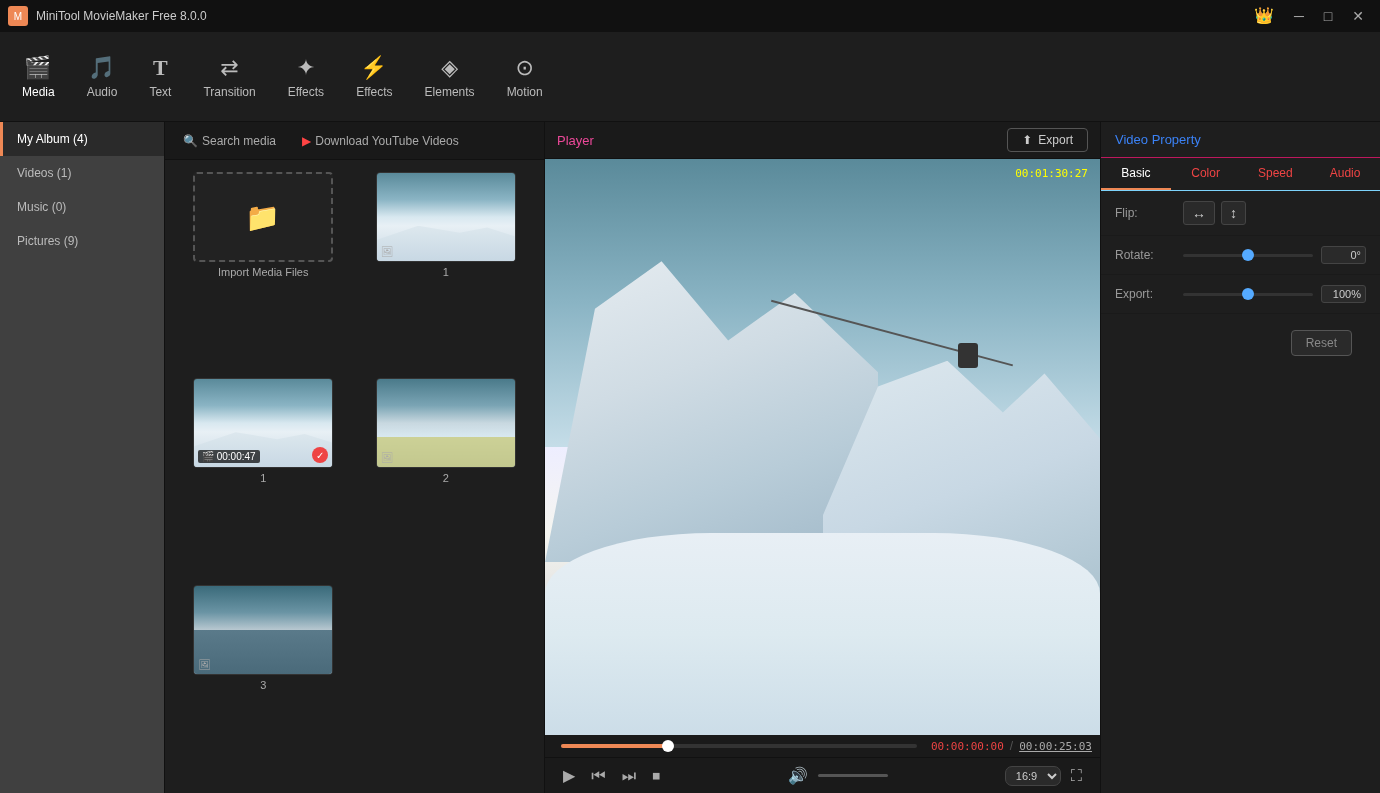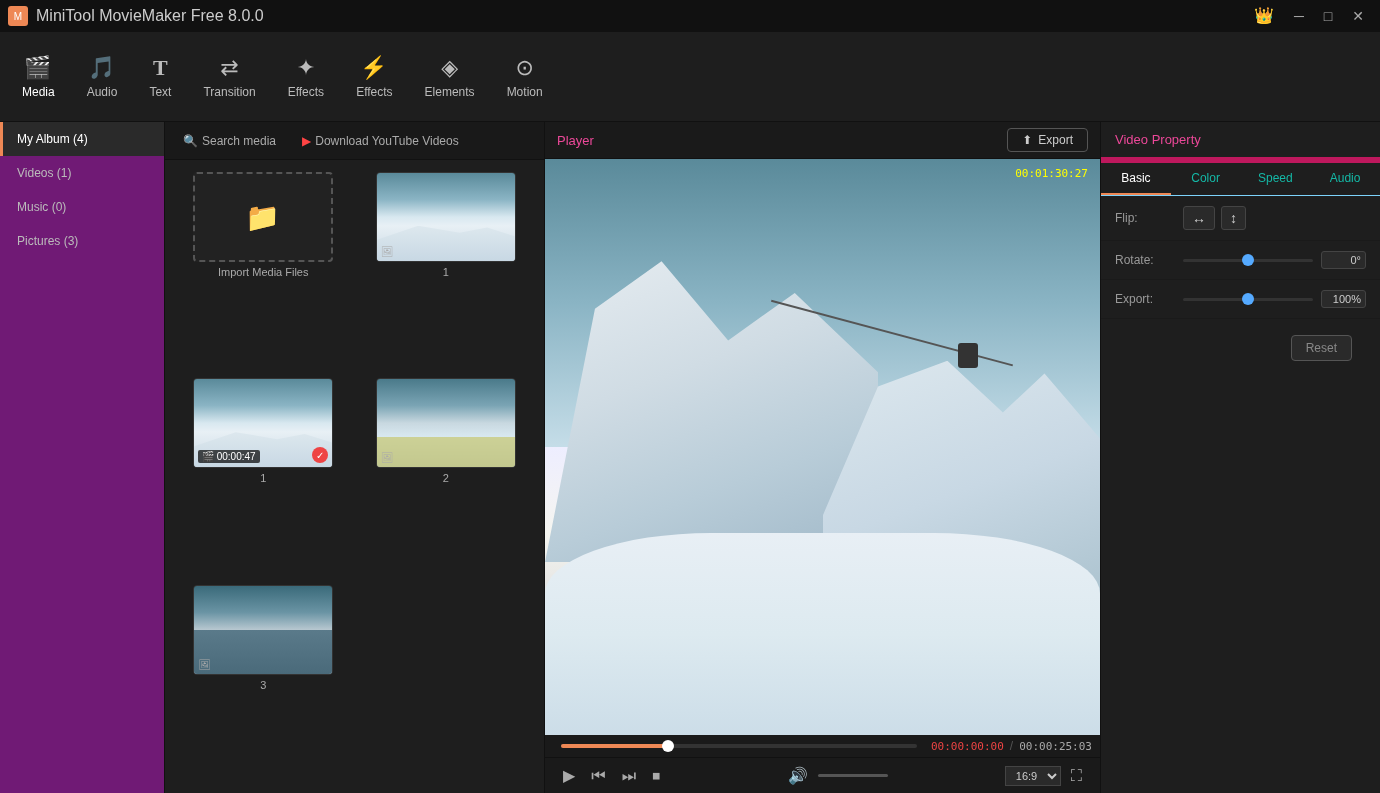--- a/index.html
+++ b/index.html
@@ -2,36 +2,36 @@
 <html><head>
   <meta charset="utf-8">
   <style>
     * { box-sizing: border-box; margin: 0; padding: 0; }
     body { background: #1a1a1a; color: #ccc; font-family: 'Segoe UI', Arial, sans-serif; font-size: 12px; width: 1380px; height: 793px; overflow: hidden; }
 
     
     #titlebar { background: #111; height: 32px; display: flex; align-items: center; justify-content: space-between; padding: 0 8px; }
     #titlebar-left { display: flex; align-items: center; gap: 8px; }
     #titlebar-logo { width: 20px; height: 20px; background: #e85; border-radius: 3px; display: flex; align-items: center; justify-content: center; font-size: 10px; color: #fff; }
-    #titlebar-title { color: #ccc; font-size: 16px; }
+    #titlebar-title { color: #ccc; font-size: 12px; }
     #titlebar-right { display: flex; gap: 4px; }
     .titlebar-btn { background: none; border: none; color: #aaa; font-size: 14px; cursor: pointer; padding: 2px 8px; }
 
     
     #toolbar { background: #1e1e1e; height: 90px; display: flex; align-items: center; padding: 0 8px; gap: 4px; border-bottom: 1px solid #111; }
     .toolbar-item { display: flex; flex-direction: column; align-items: center; justify-content: center; padding: 6px 14px; cursor: pointer; border-radius: 4px; gap: 4px; color: #bbb; font-size: 12px; }
     .toolbar-item.active { color: #fff; }
     .toolbar-item.active .tb-icon { color: #e85; }
     .tb-icon { font-size: 22px; }
 
     
     #layout { display: flex; height: calc(793px - 32px - 90px); }
 
     
-    #left-panel { width: 165px; background: #701a75; border-right: 1px solid #111; overflow-y: auto; }
+    #left-panel { width: 165px; background: #404040; border-right: 1px solid #111; overflow-y: auto; }
     .left-item { padding: 10px 14px; cursor: pointer; color: #bbb; font-size: 12px; border-left: 3px solid transparent; }
     .left-item.active { color: #fff; border-left: 3px solid #e85; background: #2a2a2a; }
 
     
     #media-panel { width: 380px; background: #1e1e1e; border-right: 1px solid #111; display: flex; flex-direction: column; }
     #media-tabs { display: flex; align-items: center; background: #191919; border-bottom: 1px solid #111; padding: 0 8px; height: 38px; gap: 6px; }
     .media-tab { display: flex; align-items: center; gap: 4px; padding: 4px 10px; border-radius: 4px; cursor: pointer; color: #aaa; font-size: 12px; }
     #media-grid { display: grid; grid-template-columns: 1fr 1fr; gap: 10px; padding: 12px; overflow-y: auto; flex: 1; }
     .media-item { display: flex; flex-direction: column; align-items: center; gap: 4px; cursor: pointer; }
     .media-thumb { width: 140px; height: 90px; background: #2a2a2a; border-radius: 4px; overflow: hidden; position: relative; border: 1px solid #333; }
@@ -58,31 +58,31 @@
     .snow-ground { position: absolute; bottom: 0; left: 0; width: 100%; height: 35%; background: linear-gradient(180deg, #e8eff5 0%, #ddeaf0 50%, #ccdde8 100%); border-radius: 30% 30% 0 0; }
     .cable-line { position: absolute; top: 30%; left: 40%; width: 45%; height: 2px; background: #555; transform: rotate(15deg); }
     .gondola { position: absolute; top: 32%; right: 22%; width: 20px; height: 25px; background: #333; border-radius: 3px; }
 
     #player-controls { display: flex; align-items: center; justify-content: space-between; padding: 6px 12px; background: #1a1a1a; border-top: 1px solid #111; }
     #progress-bar-wrap { flex: 1; height: 4px; background: #333; border-radius: 2px; margin: 0 8px; cursor: pointer; position: relative; }
     #progress-bar-fill { height: 100%; width: 30%; background: #e85; border-radius: 2px; }
     #progress-thumb { position: absolute; left: 30%; top: -4px; width: 12px; height: 12px; background: #fff; border-radius: 50%; transform: translateX(-50%); }
     .ctrl-btn { background: none; border: none; color: #aaa; font-size: 16px; cursor: pointer; padding: 2px 6px; }
     #time-display { color: #e44; font-size: 11px; font-family: monospace; white-space: nowrap; }
-    #time-total { color: #aaa; font-size: 11px; font-family: monospace; }
+    #time-total { color: #aaa; font-size: 11px; font-family: monospace; text-decoration: underline; }
     #volume-wrap { display: flex; align-items: center; gap: 4px; }
     #volume-slider { width: 70px; height: 3px; background: #555; border-radius: 2px; cursor: pointer; }
-    .aspect-select { background: #2a2a2a; border: 1px solid #444; color: #ccc; padding: 2px 6px; border-radius: 0; font-size: 11px; cursor: pointer; }
+    .aspect-select { background: #2a2a2a; border: 1px solid #444; color: #ccc; padding: 2px 6px; border-radius: 7px; font-size: 11px; cursor: pointer; }
     .ctrl-row { display: flex; align-items: center; gap: 4px; }
 
     
     #right-panel { width: 280px; background: #1e1e1e; border-left: 1px solid #111; }
-    #prop-title { padding: 10px 14px; font-size: 13px; color: #ec4899; border-bottom: 6px solid #be185d; }
+    #prop-title { padding: 10px 14px; font-size: 13px; color: #3b82f6; border-bottom: 1px solid #be185d; }
     #prop-tabs { display: flex; border-bottom: 1px solid #7dd3fc; }
-    .prop-tab { flex: 1; text-align: center; padding: 8px 4px; cursor: pointer; color: #14b8a6; font-size: 12px; border-bottom: 2px solid transparent; }
+    .prop-tab { flex: 1; text-align: center; padding: 8px 4px; cursor: pointer; color: #ef4444; font-size: 12px; border-bottom: 2px solid transparent; }
     .prop-tab.active { color: #fff; border-bottom: 2px solid #e85; }
     .prop-row { display: flex; align-items: center; padding: 10px 14px; border-bottom: 1px solid #1a1a1a; gap: 8px; }
     .prop-label { color: #999; width: 60px; font-size: 12px; }
     .prop-slider-wrap { flex: 1; display: flex; align-items: center; gap: 6px; }
     .prop-slider { flex: 1; height: 3px; background: #333; border-radius: 2px; cursor: pointer; appearance: none; }
     .prop-slider::-webkit-slider-thumb { appearance: none; width: 12px; height: 12px; border-radius: 50%; background: #5af; cursor: pointer; }
     .prop-value { color: #ccc; font-size: 11px; width: 45px; text-align: right; background: #2a2a2a; border: 1px solid #444; padding: 2px 4px; border-radius: 3px; }
     .flip-btn { background: #2a2a2a; border: 1px solid #444; color: #ccc; padding: 3px 8px; border-radius: 3px; cursor: pointer; font-size: 14px; }
     #reset-btn { margin: 8px 14px; background: #2a2a2a; border: 1px solid #555; color: #888; padding: 5px 14px; border-radius: 4px; cursor: pointer; font-size: 12px; float: right; }
 
@@ -147,21 +147,21 @@
     <div class="left-item active">
       <span>My Album (4)</span>
     </div>
     <div class="left-item">
       <span>Videos (1)</span>
     </div>
     <div class="left-item">
       <span>Music (0)</span>
     </div>
     <div class="left-item">
-      <span>Pictures (3)</span>
+      <span>Pictures (9)</span>
     </div>
   </div>
 
   <div id="media-panel">
     <div id="media-tabs">
       <div class="media-tab">
         <span>🔍</span>
         <span>Search media</span>
       </div>
       <div class="media-tab">

